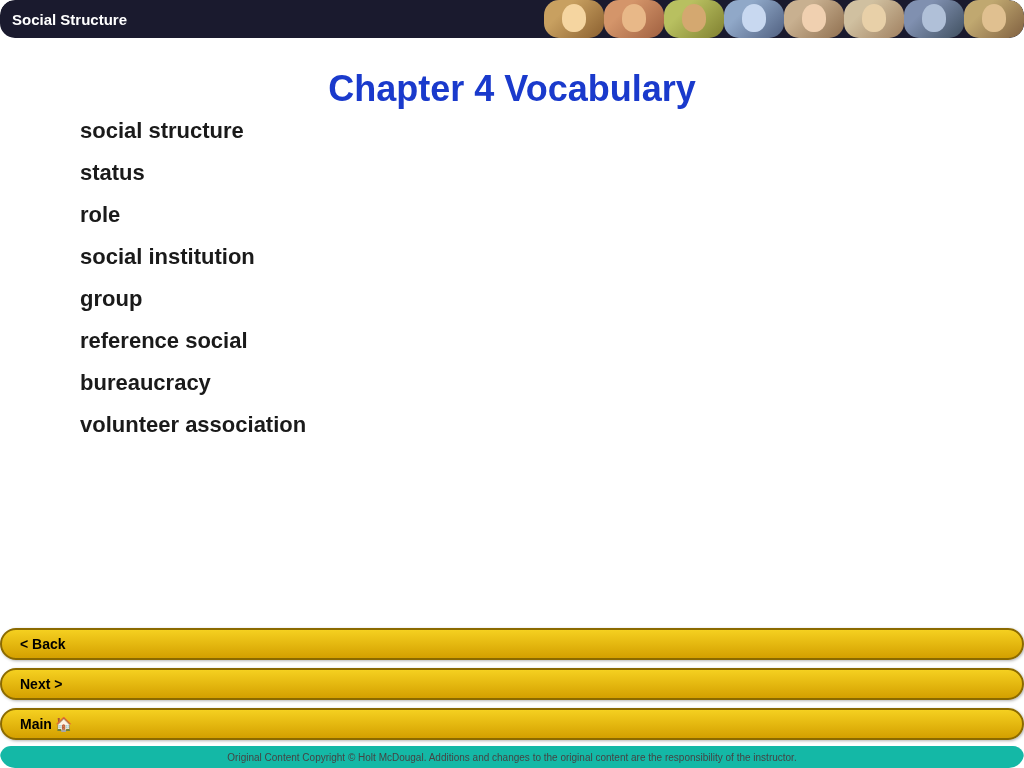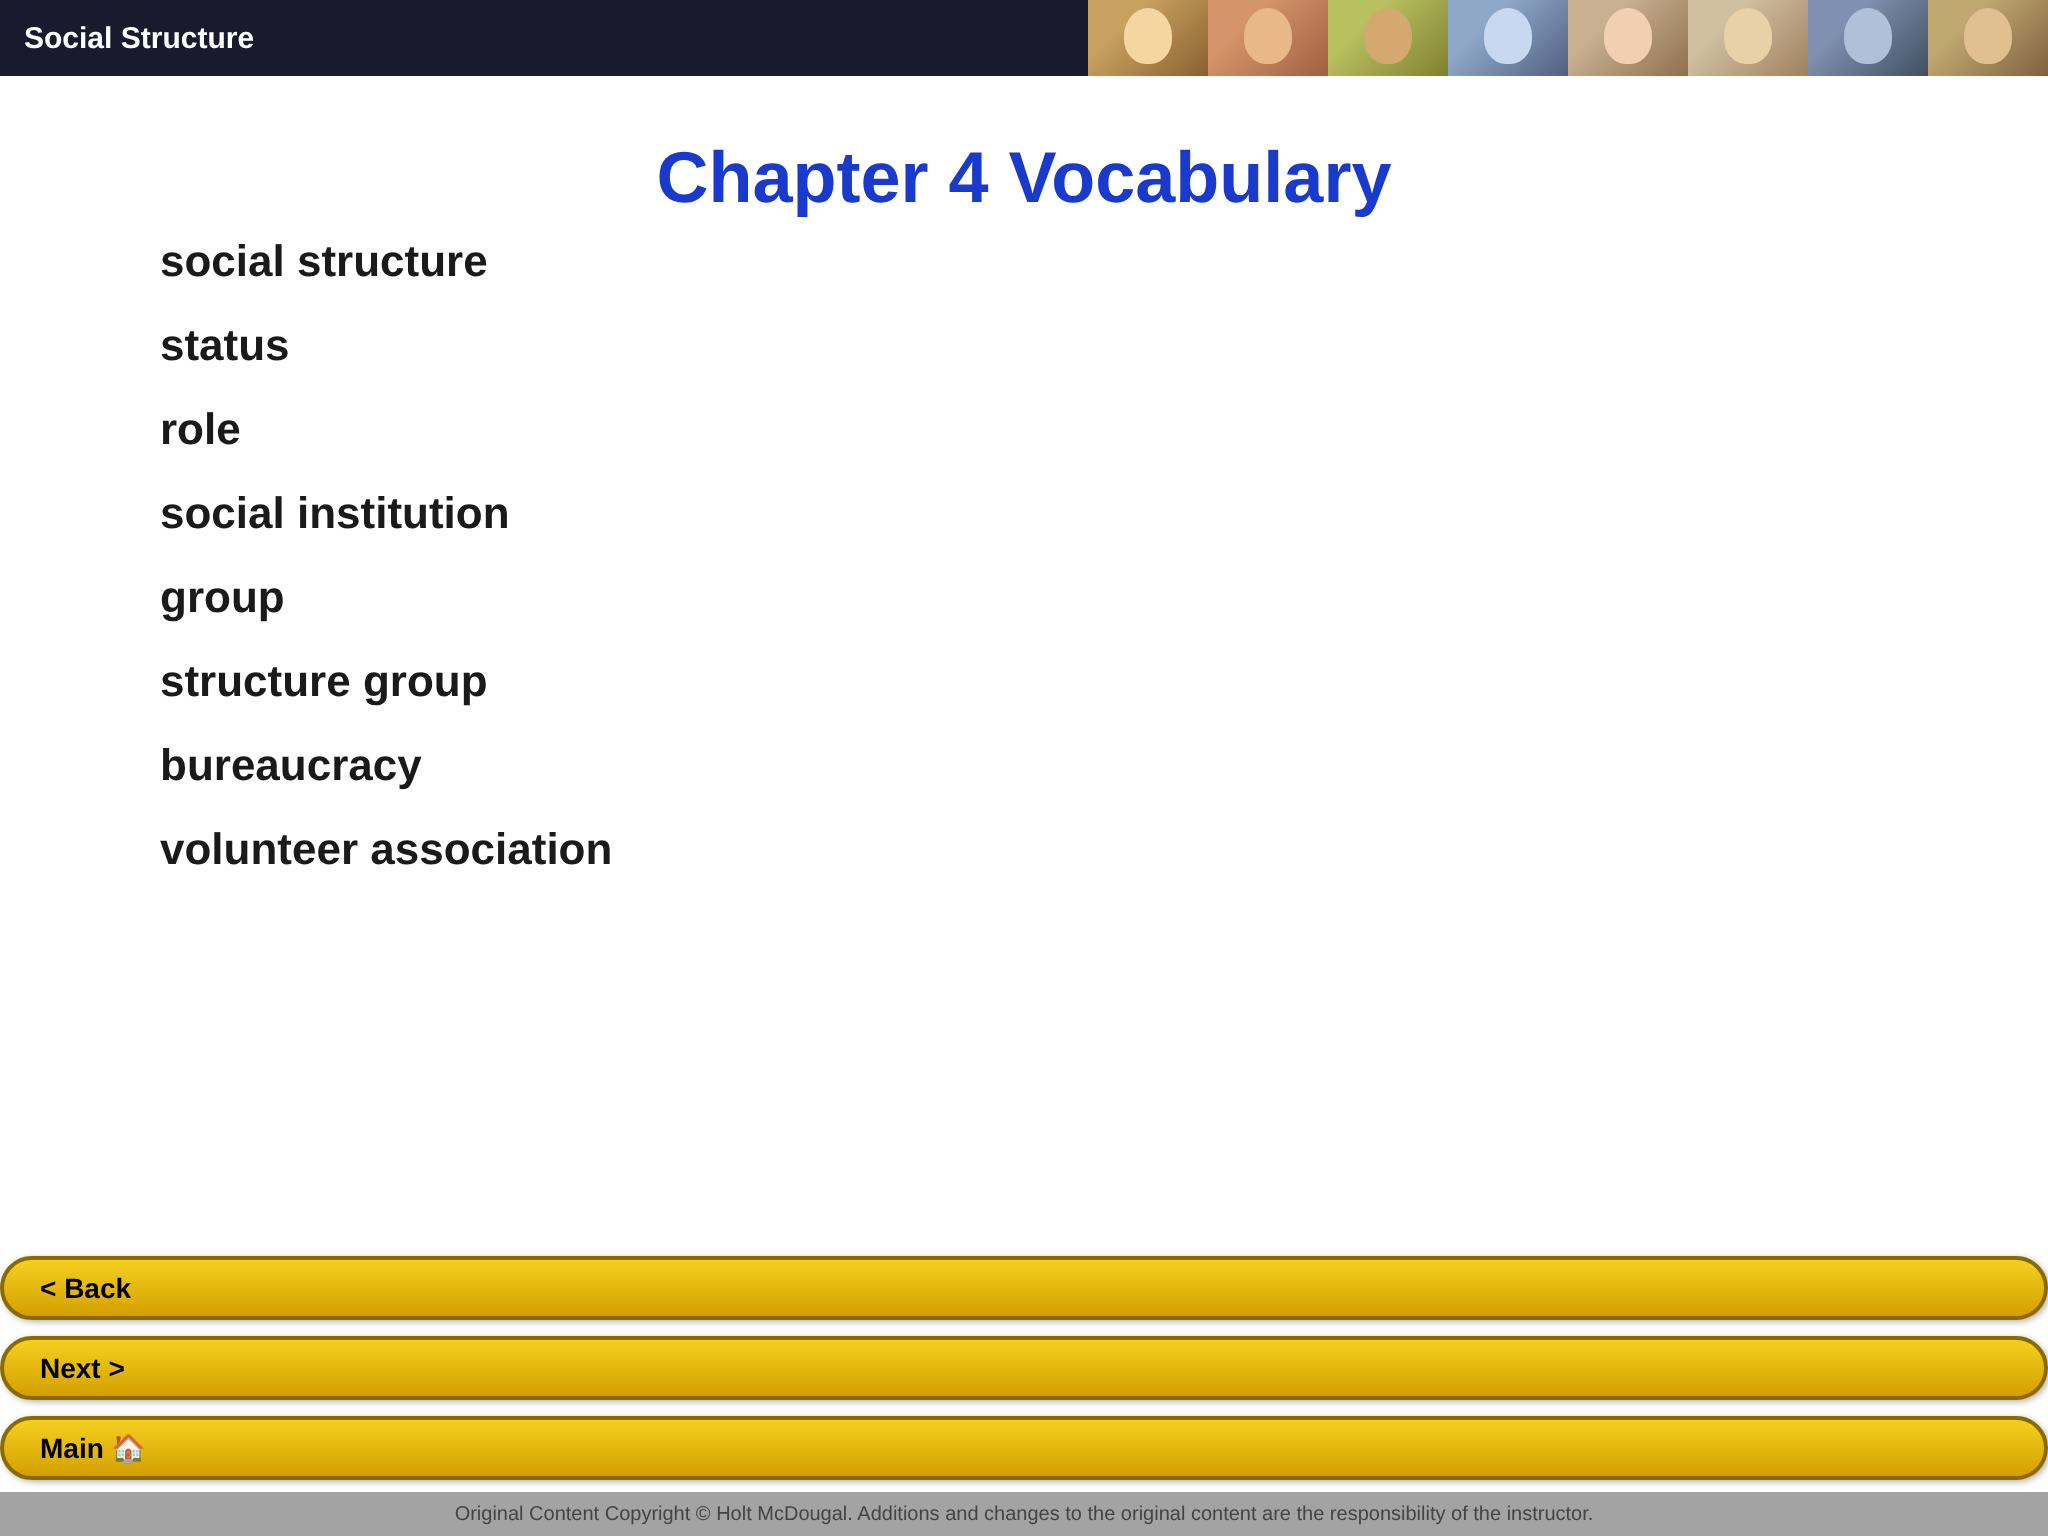--- a/index.html
+++ b/index.html
@@ -1,15 +1,15 @@
 <!DOCTYPE html>
 <html><head>
   <meta charset="utf-8">
   <style>
-    * { margin: 0; padding: 0; box-sizing: border-box; }
+    * { margin: 0; padding: 0; box-sizing: border-box; border-radius: 15px; }
 
     body {
       width: 1024px;
       height: 768px;
       font-family: Arial, Helvetica, sans-serif;
       background: #fff;
       overflow: hidden;
       position: relative;
     }
 
@@ -132,21 +132,21 @@
       gap: 4px;
       box-shadow: 1px 1px 3px rgba(0,0,0,0.3);
     }
 
     
     .footer {
       position: absolute;
       bottom: 0;
       width: 100%;
       height: 22px;
-      background: #a3a3a3;
+      background: #14b8a6;
       display: flex;
       align-items: center;
       justify-content: center;
       margin-top: 20px;
     }
 
     .footer-text {
       font-size: 10px;
       color: #444;
     }
@@ -185,21 +185,21 @@
 </div>
 
 <div class="main-content">
   <h1 class="page-title">Chapter 4 Vocabulary</h1>
   <ul class="vocab-list">
     <li>social structure</li>
     <li>status</li>
     <li>role</li>
     <li>social institution</li>
     <li>group</li>
-    <li>structure group</li>
+    <li>reference social</li>
     <li>bureaucracy</li>
     <li>volunteer association</li>
   </ul>
 </div>
 
 <div class="bottom-nav">
   <button class="nav-btn">&lt; Back</button>
   <button class="nav-btn">Next &gt;</button>
   <button class="nav-btn">Main 🏠</button>
 </div>

